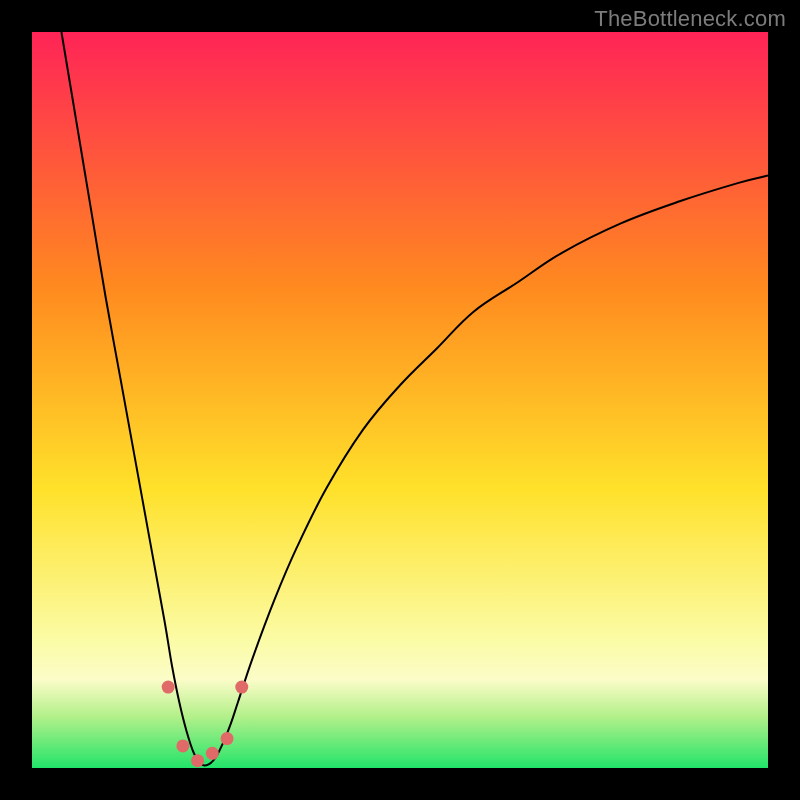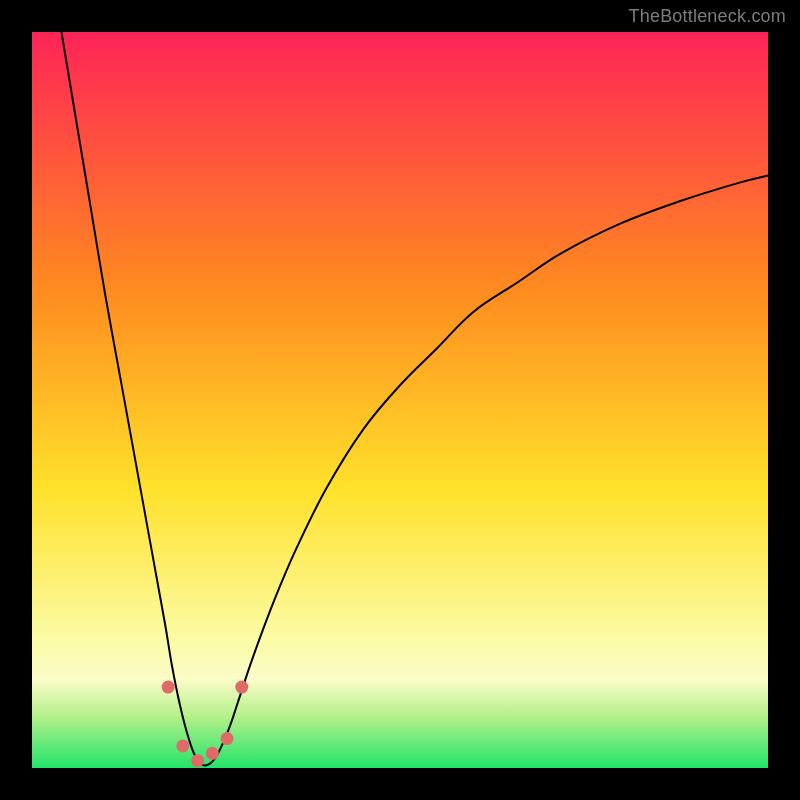--- a/index.html
+++ b/index.html
@@ -36,21 +36,21 @@
   .curve {
     position: absolute;
     left: 0;
     top: 0;
   }
   .watermark {
     position: absolute;
     top: 6px;
     right: 14px;
     font-family: Arial, Helvetica, sans-serif;
-    font-size: 18px;
+    font-size: 22px;
     color: #7c7c7c;
     letter-spacing: 0.2px;
   }
 </style>
 </head>
 <body>
 
 <div class="frame">
   <div class="plot">
     <svg class="grad" width="736" height="736" viewBox="0 0 736 736" preserveAspectRatio="none">

